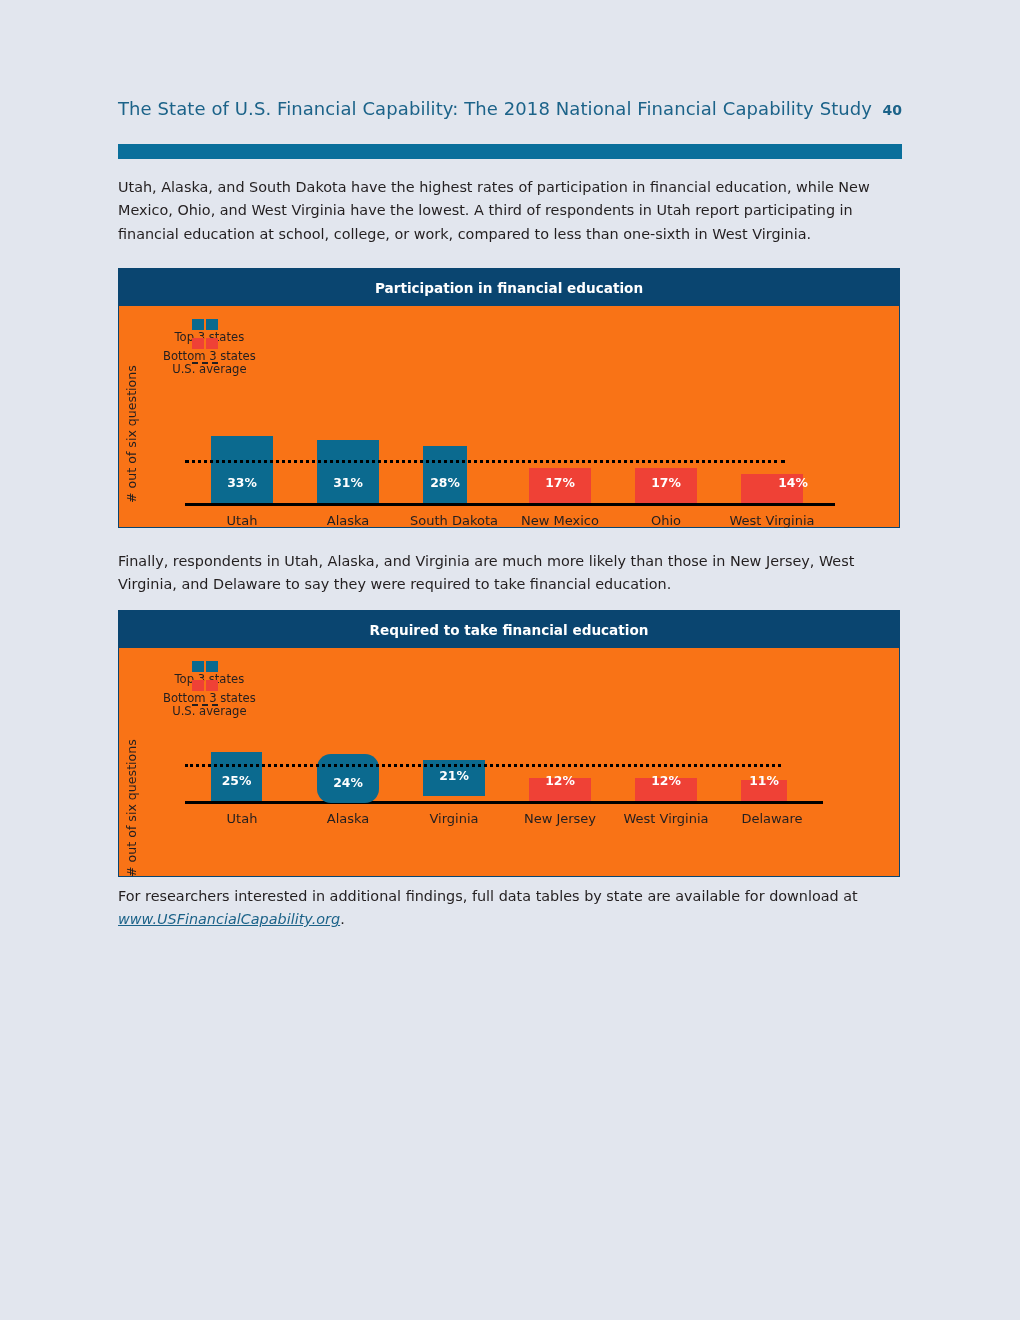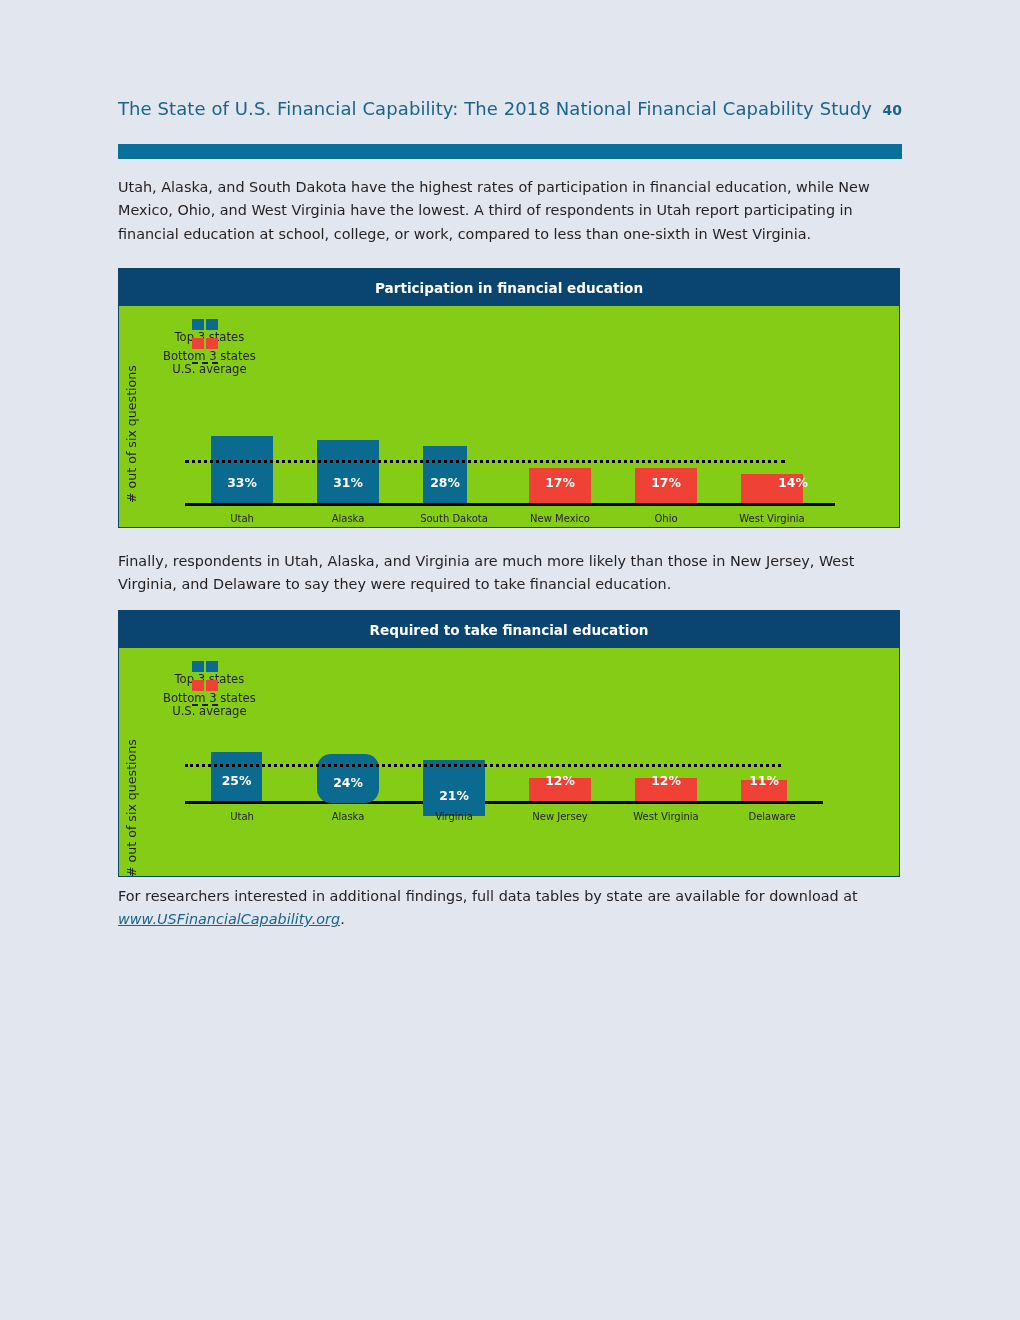--- a/index.html
+++ b/index.html
@@ -71,21 +71,21 @@
     font-style: italic;
     text-decoration: underline;
   }
 
   
   .chart-panel {
     position: absolute;
     left: 0;
     width: 782px;
     border: 1px solid #0a4570;
-    background: #84cc16;
+    background: #f97316;
     box-sizing: border-box;
   }
   #chart-1 { top: 268px; height: 260px; }
   #chart-2 { top: 610px; height: 267px; }
 
   .chart-header {
     height: 37px;
     background: #0a4570;
     color: #ffffff;
     display: flex;
@@ -181,21 +181,21 @@
   .bar-value {
     color: #ffffff;
     font-size: 12.4px;
     font-weight: bold;
     position: absolute;
     bottom: 13px;
     white-space: nowrap;
   }
   .cat-label {
     position: absolute;
-    font-size: 10px;
+    font-size: 13px;
     color: #231f20;
     text-align: center;
     white-space: nowrap;
   }
 </style>
 </head>
 <body>
 
 <div class="page">
 
@@ -297,21 +297,21 @@
       <div class="plot">
           <div class="baseline" style="left: 0px; width: 638px; top: 153px;"></div>
           <div class="bar teal" style="left: 26px; width: 51px; height: 48.75px; top: 104.25px;">
             <div class="bar-value">25%</div>
           </div>
           <div class="cat-label" style="left: 4px; width: 106px; top: 163px;">Utah</div>
           <div class="bar teal" style="left: 132px; width: 62px; height: 49px; top: 106.2px; border-radius: 14px;">
             <div class="bar-value">24%</div>
           </div>
           <div class="cat-label" style="left: 110px; width: 106px; top: 163px;">Alaska</div>
-          <div class="bar teal" style="left: 238px; width: 62px; height: 56px; top: 112.05px;">
+          <div class="bar teal" style="left: 238px; width: 62px; height: 36px; top: 112.05px;">
             <div class="bar-value">21%</div>
           </div>
           <div class="cat-label" style="left: 216px; width: 106px; top: 163px;">Virginia</div>
           <div class="bar red" style="left: 344px; width: 62px; height: 23.4px; top: 129.6px;">
             <div class="bar-value">12%</div>
           </div>
           <div class="cat-label" style="left: 322px; width: 106px; top: 163px;">New Jersey</div>
           <div class="bar red" style="left: 450px; width: 62px; height: 23.4px; top: 129.6px;">
             <div class="bar-value">12%</div>
           </div>

